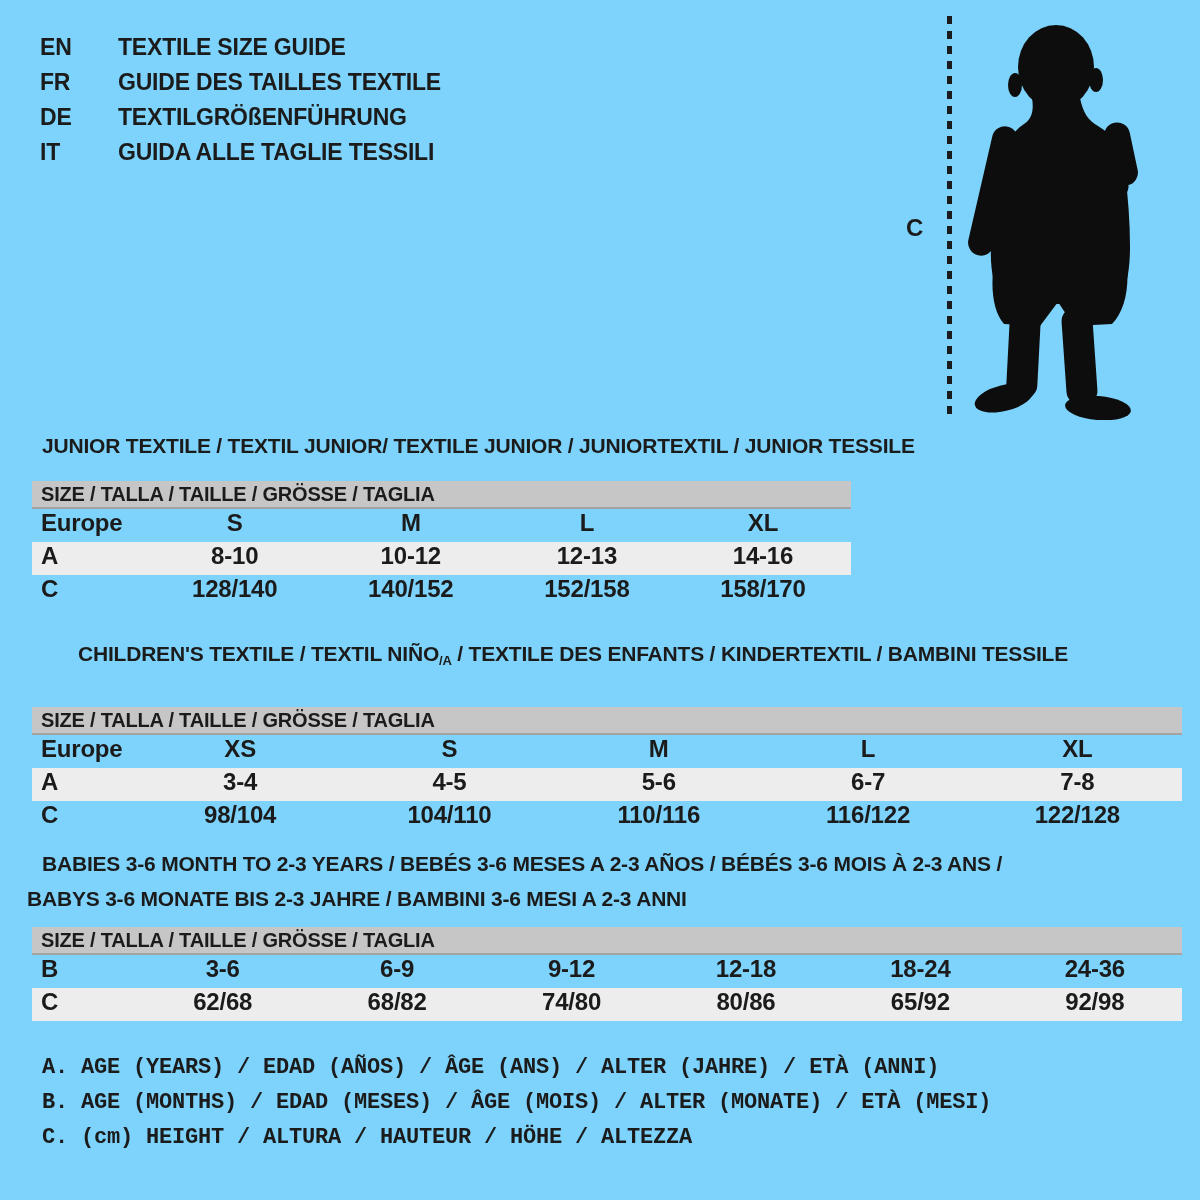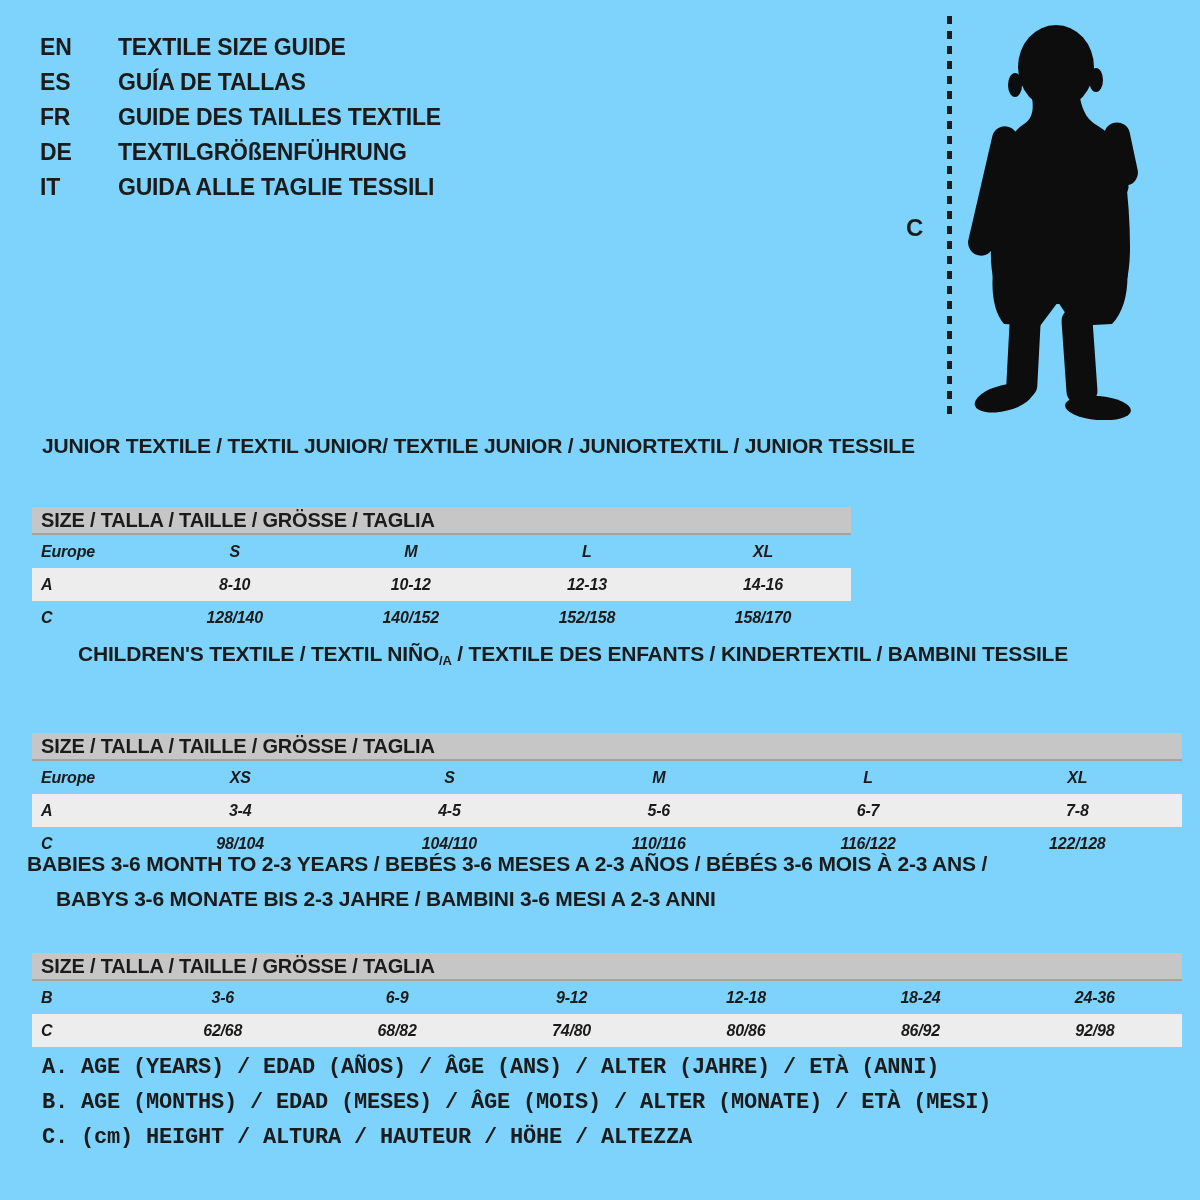--- a/index.html
+++ b/index.html
@@ -26,31 +26,31 @@
     left: 947px; top: 16px; width: 5px; height: 402px;
     background: repeating-linear-gradient(to bottom, var(--ink, #161616) 0 8px, transparent 8px 15px);
   }
   .c-label { left: 906px; top: 214px; font-size: 24px; }
 
   
   .section-title { font-size: 21px; white-space: nowrap; }
   .section-title .sub { font-size: 0.62em; vertical-align: -0.28em; }
 
   
-  .size-table { position: absolute; margin-top: 26px; }
+  .size-table { position: absolute; }
   .thead {
     height: 28px;
     background: var(--table_header_gray, #c6c6c6);
     border-bottom: 2px solid var(--table_header_edge, #a3a3a3);
     display: flex; align-items: center;
     padding-left: 9px;
     font-size: 20px;
     box-sizing: border-box;
   }
-  .trow { display: flex; height: 33px; align-items: center; font-size: 16px; font-style: italic; }
+  .trow { display: flex; height: 33px; align-items: flex-start; font-size: 24px; }
   .trow.shaded { background: var(--row_shade_gray, #ededed); }
   .tlabel { padding-left: 9px; box-sizing: border-box; }
   .t1 .tlabel { width: 14%; }
   .t2 .tlabel, .t3 .tlabel { width: 9%; }
   .tcell { flex: 1; text-align: center; }
 
   
   .legend { left: 42px; top: 1055px; font-family: Liberation Mono, monospace; }
   .legend-line { height: 35px; font-size: 22px; white-space: nowrap; }
 
@@ -58,24 +58,20 @@
 </style>
 </head>
 <body>
 
 <div class="page">
 
   <div class="abs lang-list">
     <div class="lang-row">
       <div class="lang-code">EN</div>
       <div class="lang-title">TEXTILE SIZE GUIDE</div>
-    </div>
-    <div class="lang-row">
-      <div class="lang-code">ES</div>
-      <div class="lang-title">GUÍA DE TALLAS</div>
     </div>
     <div class="lang-row">
       <div class="lang-code">FR</div>
       <div class="lang-title">GUIDE DES TAILLES TEXTILE</div>
     </div>
     <div class="lang-row">
       <div class="lang-code">DE</div>
       <div class="lang-title">TEXTILGRÖßENFÜHRUNG</div>
     </div>
     <div class="lang-row">
@@ -155,42 +151,42 @@
     <div class="trow">
       <div class="tlabel">C</div>
       <div class="tcell">98/104</div>
       <div class="tcell">104/110</div>
       <div class="tcell">110/116</div>
       <div class="tcell">116/122</div>
       <div class="tcell">122/128</div>
     </div>
   </div>
 
-  <div class="abs section-title" style="left:27px; top:852px;">BABIES 3-6 MONTH TO 2-3 YEARS / BEBÉS 3-6 MESES A 2-3 AÑOS / BÉBÉS 3-6 MOIS À 2-3 ANS /</div>
-  <div class="abs section-title" style="left:56px; top:887px;">BABYS 3-6 MONATE BIS 2-3 JAHRE / BAMBINI 3-6 MESI A 2-3 ANNI</div>
+  <div class="abs section-title" style="left:42px; top:852px;">BABIES 3-6 MONTH TO 2-3 YEARS / BEBÉS 3-6 MESES A 2-3 AÑOS / BÉBÉS 3-6 MOIS À 2-3 ANS /</div>
+  <div class="abs section-title" style="left:27px; top:887px;">BABYS 3-6 MONATE BIS 2-3 JAHRE / BAMBINI 3-6 MESI A 2-3 ANNI</div>
   <div class="size-table t3" style="left:32px; top:927px; width:1150px;">
     <div class="thead">
       <span>SIZE / TALLA / TAILLE / GRÖSSE / TAGLIA</span>
     </div>
     <div class="trow">
       <div class="tlabel">B</div>
       <div class="tcell">3-6</div>
       <div class="tcell">6-9</div>
       <div class="tcell">9-12</div>
       <div class="tcell">12-18</div>
       <div class="tcell">18-24</div>
       <div class="tcell">24-36</div>
     </div>
     <div class="trow shaded">
       <div class="tlabel">C</div>
       <div class="tcell">62/68</div>
       <div class="tcell">68/82</div>
       <div class="tcell">74/80</div>
       <div class="tcell">80/86</div>
-      <div class="tcell">86/92</div>
+      <div class="tcell">65/92</div>
       <div class="tcell">92/98</div>
     </div>
   </div>
 
   <div class="abs legend">
     <div class="legend-line">A. AGE (YEARS) / EDAD (AÑOS) / ÂGE (ANS) / ALTER (JAHRE) / ETÀ (ANNI)</div>
     <div class="legend-line">B. AGE (MONTHS) / EDAD (MESES) / ÂGE (MOIS) / ALTER (MONATE) / ETÀ (MESI)</div>
     <div class="legend-line">C. (cm) HEIGHT / ALTURA / HAUTEUR / HÖHE / ALTEZZA</div>
   </div>
 

